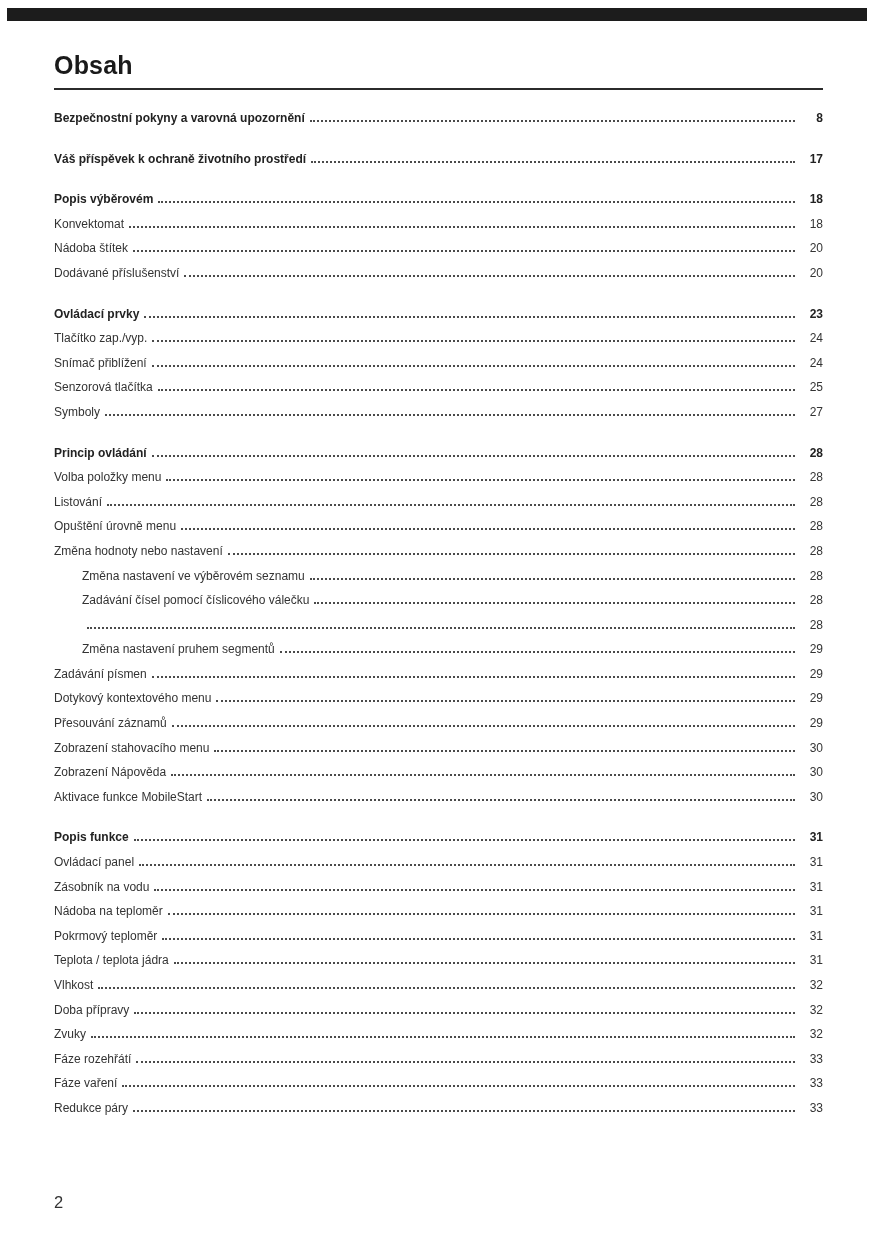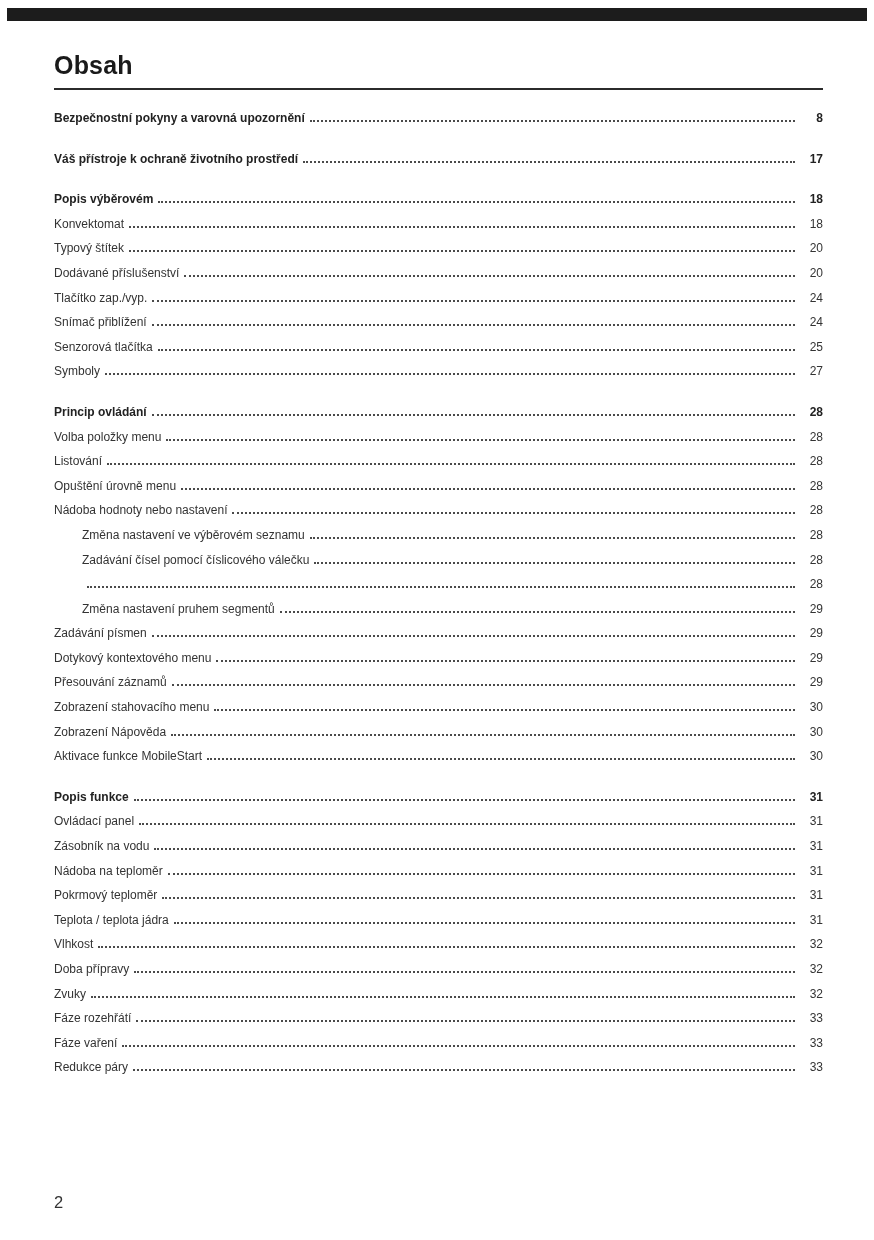--- a/index.html
+++ b/index.html
@@ -90,44 +90,49 @@
 <div class="content">
   <h1 class="page-title">Obsah</h1>
   <hr class="title-rule">
   <div class="toc-list">
       <div class="toc-row section">
     <span class="toc-label">Bezpečnostní pokyny a varovná upozornění</span>
     <span class="toc-dots"></span>
     <span class="toc-page">8</span>
   </div>
       <div class="toc-row section">
-    <span class="toc-label">Váš přístroje k ochraně životního prostředí</span>
+    <span class="toc-label">Váš příspěvek k ochraně životního prostředí</span>
     <span class="toc-dots"></span>
     <span class="toc-page">17</span>
   </div>
       <div class="toc-row section">
     <span class="toc-label">Popis výběrovém</span>
     <span class="toc-dots"></span>
     <span class="toc-page">18</span>
   </div>
       <div class="toc-row">
     <span class="toc-label">Konvektomat</span>
     <span class="toc-dots"></span>
     <span class="toc-page">18</span>
   </div>
       <div class="toc-row">
-    <span class="toc-label">Typový štítek</span>
+    <span class="toc-label">Nádoba štítek</span>
     <span class="toc-dots"></span>
     <span class="toc-page">20</span>
   </div>
       <div class="toc-row">
     <span class="toc-label">Dodávané příslušenství</span>
     <span class="toc-dots"></span>
     <span class="toc-page">20</span>
   </div>
+      <div class="toc-row section">
+    <span class="toc-label">Ovládací prvky</span>
+    <span class="toc-dots"></span>
+    <span class="toc-page">23</span>
+  </div>
       <div class="toc-row">
     <span class="toc-label">Tlačítko zap./vyp.</span>
     <span class="toc-dots"></span>
     <span class="toc-page">24</span>
   </div>
       <div class="toc-row">
     <span class="toc-label">Snímač přiblížení</span>
     <span class="toc-dots"></span>
     <span class="toc-page">24</span>
   </div>
@@ -155,21 +160,21 @@
     <span class="toc-label">Listování</span>
     <span class="toc-dots"></span>
     <span class="toc-page">28</span>
   </div>
       <div class="toc-row">
     <span class="toc-label">Opuštění úrovně menu</span>
     <span class="toc-dots"></span>
     <span class="toc-page">28</span>
   </div>
       <div class="toc-row">
-    <span class="toc-label">Nádoba hodnoty nebo nastavení</span>
+    <span class="toc-label">Změna hodnoty nebo nastavení</span>
     <span class="toc-dots"></span>
     <span class="toc-page">28</span>
   </div>
       <div class="toc-row indent-1">
     <span class="toc-label">Změna nastavení ve výběrovém seznamu</span>
     <span class="toc-dots"></span>
     <span class="toc-page">28</span>
   </div>
       <div class="toc-row indent-1">
     <span class="toc-label">Zadávání čísel pomocí číslicového válečku</span>

